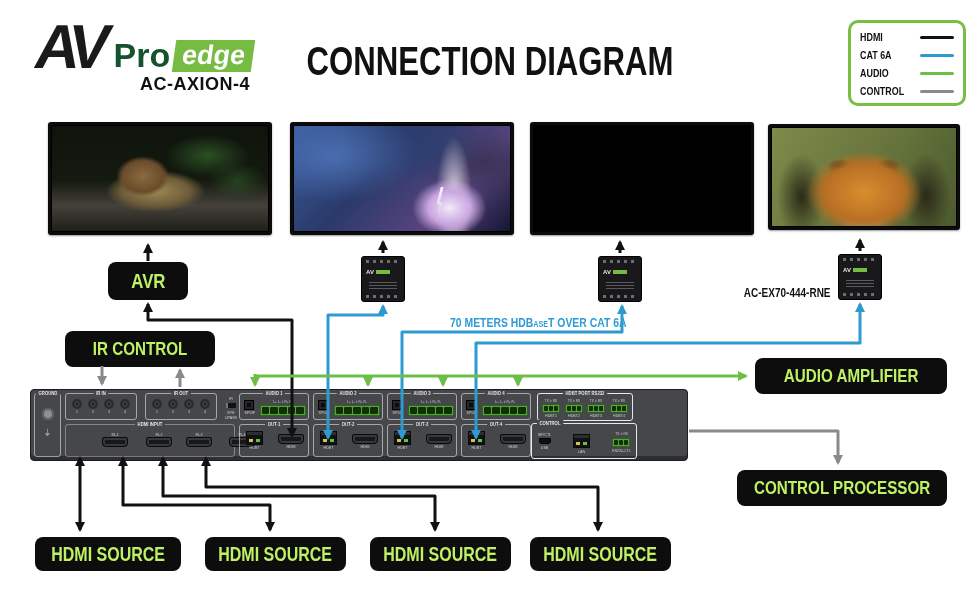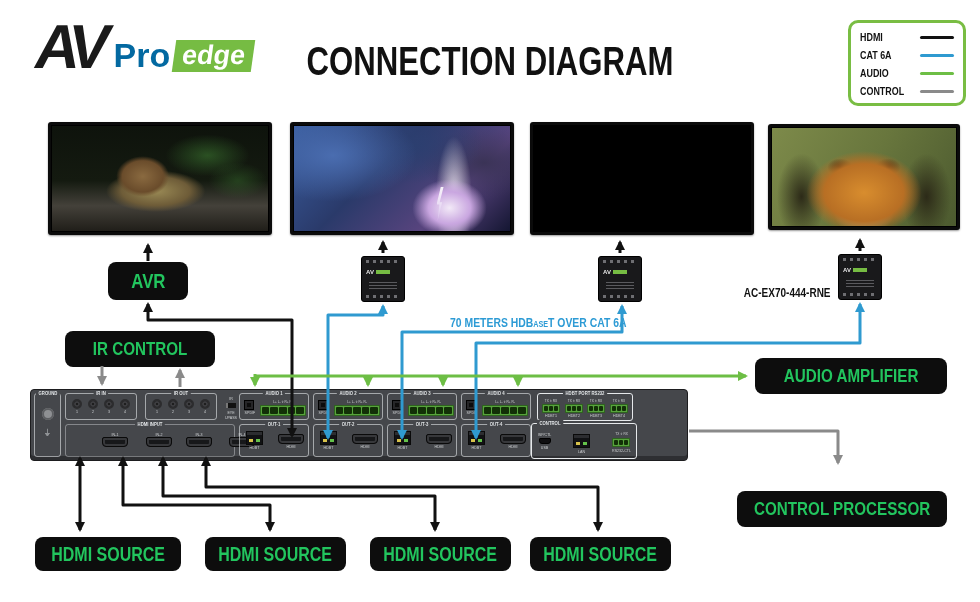--- a/index.html
+++ b/index.html
@@ -6,21 +6,21 @@
   html,body { background:#ffffff; }
   body { font-family:"Liberation Sans", sans-serif; }
   .page { position:relative; width:980px; height:602px; background:#fff; overflow:hidden; }
 
   .cond { display:inline-block; transform:scaleX(0.8); transform-origin:center; white-space:nowrap; }
 
   
   .logo { position:absolute; left:36px; top:22px; width:300px; }
   .logo-row { display:flex; align-items:flex-end; }
   .logo-av { font-weight:bold; font-size:62px; line-height:.8; color:#1a1a1a; letter-spacing:-7px; transform:skewX(-10deg); }
-  .logo-pro { font-weight:bold; font-size:34px; line-height:1; color:#0369a1; margin-left:10px; }
+  .logo-pro { font-weight:bold; font-size:34px; line-height:1; color:#14532d; margin-left:10px; }
   .logo-edge { background:#76bc43; color:#fff; font-weight:bold; font-size:27px; line-height:1; padding:2px 8px 3px; margin-left:4px; transform:skewX(-8deg); }
   .logo-model { font-weight:bold; font-size:18px; color:#111; letter-spacing:.5px; margin:2px 0 0 104px; }
   .title { position:absolute; left:50%; top:38px; transform:translateX(-50%) scaleX(0.76); transform-origin:center; font-size:41px; font-weight:bold; color:#111; white-space:nowrap; }
 
   .legend { position:absolute; left:848px; top:20px; width:118px; height:86px; border:3px solid #79bd43; border-radius:10px; background:#fff; padding:8px 9px 6px; display:flex; flex-direction:column; justify-content:space-between; }
   .lg-row { display:flex; align-items:center; justify-content:space-between; }
   .lg-label { font-size:10.5px; font-weight:bold; color:#111; transform:scaleX(.85); transform-origin:left; }
   .lg-line { width:34px; height:3px; border-radius:2px; }
   .sw-hdmi{background:#111;} .sw-cat{background:#2f9ad0;} .sw-audio{background:#6dbe45;} .sw-ctrl{background:#8a8a8a;}
 
@@ -52,21 +52,21 @@
       radial-gradient(72px 52px at 50% 66%, #d88d2e 0%, #b86f24 55%, transparent 80%),
       radial-gradient(16px 11px at 37% 40%, #16100a 0%, transparent 80%),
       radial-gradient(16px 11px at 63% 40%, #16100a 0%, transparent 80%),
       radial-gradient(40px 26px at 50% 88%, #e4d3b2 0%, transparent 75%),
       radial-gradient(34px 60px at 16% 70%, #2c2a18 0%, transparent 72%),
       radial-gradient(34px 60px at 84% 70%, #2c2a18 0%, transparent 72%),
       linear-gradient(120deg, #7d8a4a 0%, #68763d 50%, #4c5a2f 100%); }
   .bolt { position:absolute; left:66%; top:58%; width:7px; height:34px; background:linear-gradient(#fff,#d9c2ec); clip-path:polygon(60% 0,100% 0,45% 45%,80% 45%,15% 100%,40% 52%,0 52%); opacity:.9; }
 
   
-  .blackbox { position:absolute; background:#0d0d0d; border-radius:8px; color:#22c55e; font-weight:bold; display:flex; align-items:center; justify-content:center; }
+  .blackbox { position:absolute; background:#0d0d0d; border-radius:8px; color:#bef264; font-weight:bold; display:flex; align-items:center; justify-content:center; }
 
   
   .rx { position:absolute; width:44px; height:46px; background:#19191b; border:1px solid #000; border-radius:3px; padding:3px 4px; display:flex; flex-direction:column; justify-content:space-between; }
   .rx-ticks { height:3px; background:repeating-linear-gradient(90deg,#6e6e72 0 3px,transparent 3px 7px); }
   .rx-logo { display:flex; align-items:center; gap:2px; }
   .rx-av { color:#e8e8e8; font-size:6px; font-weight:bold; line-height:1; }
   .rx-green { width:14px; height:4px; background:#76bc43; }
   .rx-lines i { display:block; height:1px; background:#5a5a5e; margin:2px 3px 0; }
 
   
@@ -98,20 +98,21 @@
 <body>
 
 <div class="page">
 
   <div class="logo">
     <div class="logo-row">
       <span class="logo-av">AV</span>
       <span class="logo-pro">Pro</span>
       <span class="logo-edge">edge</span>
     </div>
+    <div class="logo-model">AC-AXION-4</div>
   </div>
 
   <div class="title">CONNECTION DIAGRAM</div>
 
   <div class="legend">
     <div class="lg-row">
       <span class="lg-label">HDMI</span>
       <span class="lg-line sw-hdmi"></span>
     </div>
     <div class="lg-row">
@@ -145,21 +146,21 @@
 
   <div class="blackbox" style="left:108px;top:262px;width:80px;height:38px;font-size:21px;">
     <span class="cond">AVR</span>
   </div>
   <div class="blackbox" style="left:755px;top:358px;width:192px;height:36px;font-size:19px;">
     <span class="cond">AUDIO AMPLIFIER</span>
   </div>
   <div class="blackbox" style="left:65px;top:331px;width:150px;height:36px;font-size:19px;">
     <span class="cond">IR CONTROL</span>
   </div>
-  <div class="blackbox" style="left:737px;top:491px;width:210px;height:36px;font-size:19px;">
+  <div class="blackbox" style="left:737px;top:470px;width:210px;height:36px;font-size:19px;">
     <span class="cond">CONTROL PROCESSOR</span>
   </div>
 
   <div class="blackbox src-label" style="left:35px;top:537px;width:146px;height:34px;">
       <span class="cond">HDMI SOURCE</span>
     </div>
   <div class="blackbox src-label" style="left:205px;top:537px;width:141px;height:34px;">
       <span class="cond">HDMI SOURCE</span>
     </div>
   <div class="blackbox src-label" style="left:370px;top:537px;width:141px;height:34px;">

